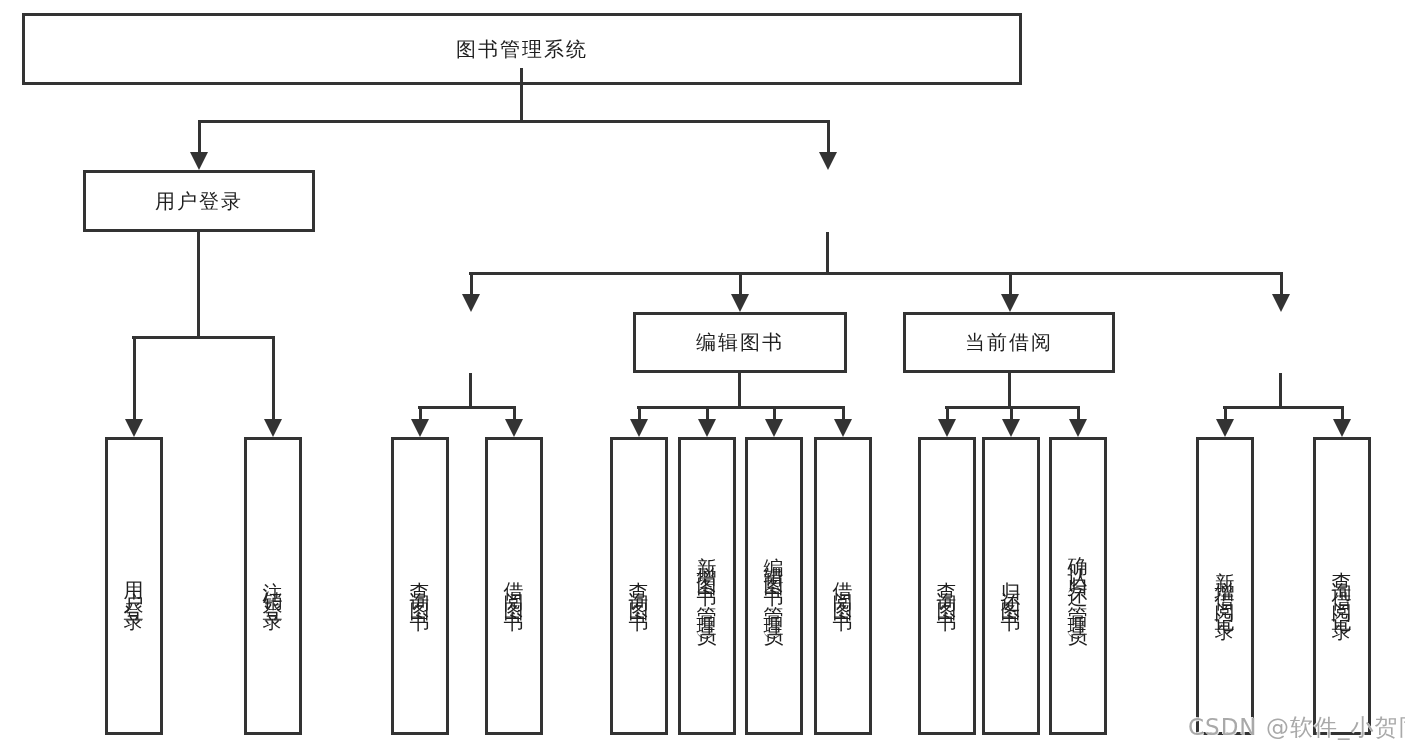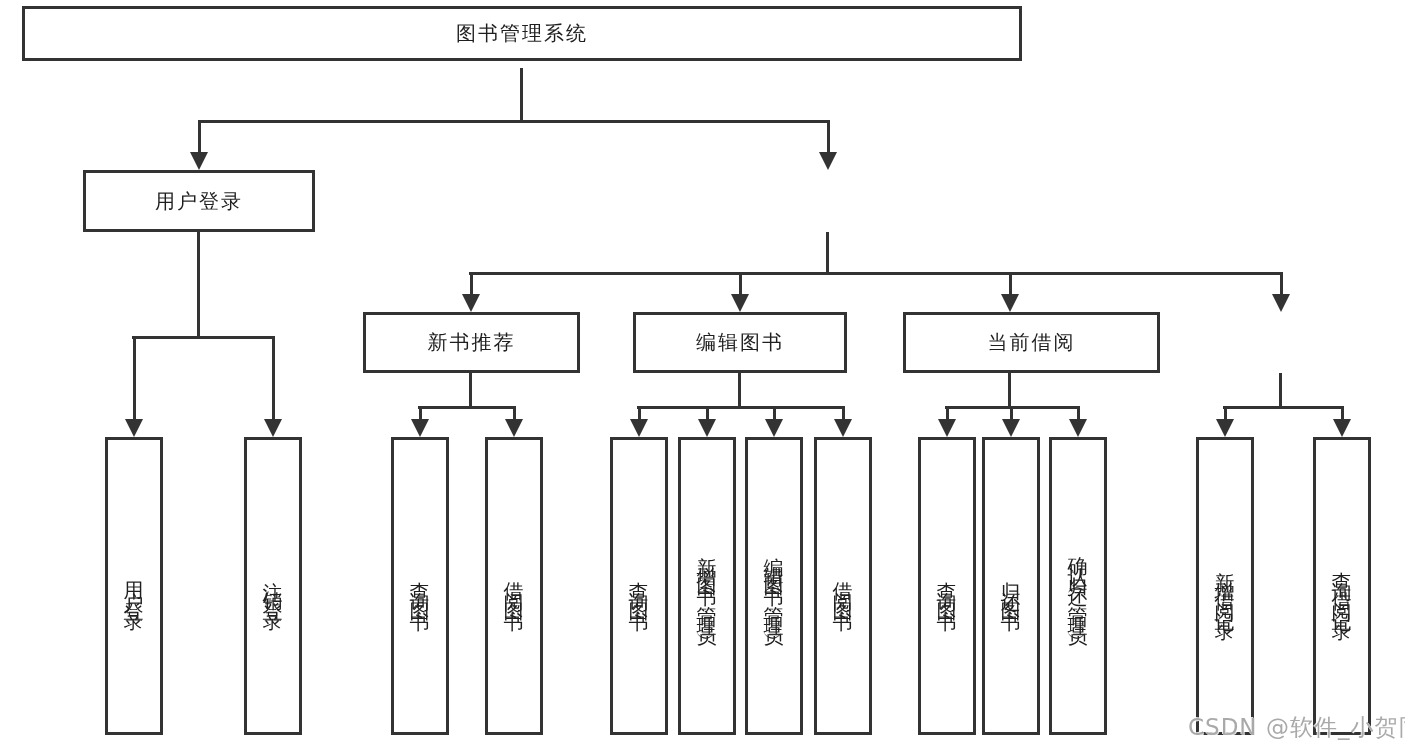--- a/index.html
+++ b/index.html
@@ -46,21 +46,21 @@
     position:absolute;left:1188px;top:712px;z-index:5;
     font-size:23px;color:var(--wm);letter-spacing:1px;white-space:nowrap;
     text-shadow:1px 1px 0 rgba(255,255,255,.85),-1px -1px 0 rgba(255,255,255,.85);
   }
 </style>
 </head>
 <body>
 
 <div class="canvas">
 
-  <div class="box" style="left:22px;top:6px;width:1000px;height:55px;">
+  <div class="box" style="left:22px;top:13px;width:1000px;height:72px;">
     <span>图书管理系统</span>
   </div>
 
   <div class="vline" style="left:520px;top:68px;height:52px;"></div>
   <div class="hline" style="left:198px;top:120px;width:632px;"></div>
   <div class="arrow" style="left:190px;top:120px;height:50px;"></div>
   <div class="arrow" style="left:819px;top:120px;height:50px;"></div>
 
   <div class="box" style="left:83px;top:170px;width:232px;height:62px;">
     <span>用户登录</span>
@@ -71,27 +71,24 @@
   <div class="arrow" style="left:125px;top:336px;height:101px;"></div>
   <div class="arrow" style="left:264px;top:336px;height:101px;"></div>
 
   <div class="vline" style="left:826px;top:232px;height:40px;"></div>
   <div class="hline" style="left:469px;top:272px;width:814px;"></div>
   <div class="arrow" style="left:462px;top:272px;height:40px;"></div>
   <div class="arrow" style="left:731px;top:272px;height:40px;"></div>
   <div class="arrow" style="left:1001px;top:272px;height:40px;"></div>
   <div class="arrow" style="left:1272px;top:272px;height:40px;"></div>
 
-  <div class="box" style="left:363px;top:312px;width:217px;height:61px;">
-    <span>新书推荐</span>
-  </div>
   <div class="box" style="left:633px;top:312px;width:214px;height:61px;">
     <span>编辑图书</span>
   </div>
-  <div class="box" style="left:903px;top:312px;width:257px;height:61px;">
+  <div class="box" style="left:903px;top:312px;width:212px;height:61px;">
     <span>当前借阅</span>
   </div>
 
   <div class="vline" style="left:469px;top:373px;height:33px;"></div>
   <div class="vline" style="left:738px;top:373px;height:33px;"></div>
   <div class="vline" style="left:1008px;top:373px;height:33px;"></div>
   <div class="vline" style="left:1279px;top:373px;height:33px;"></div>
 
   <div class="hline" style="left:418px;top:406px;width:98px;"></div>
   <div class="hline" style="left:637px;top:406px;width:208px;"></div>

